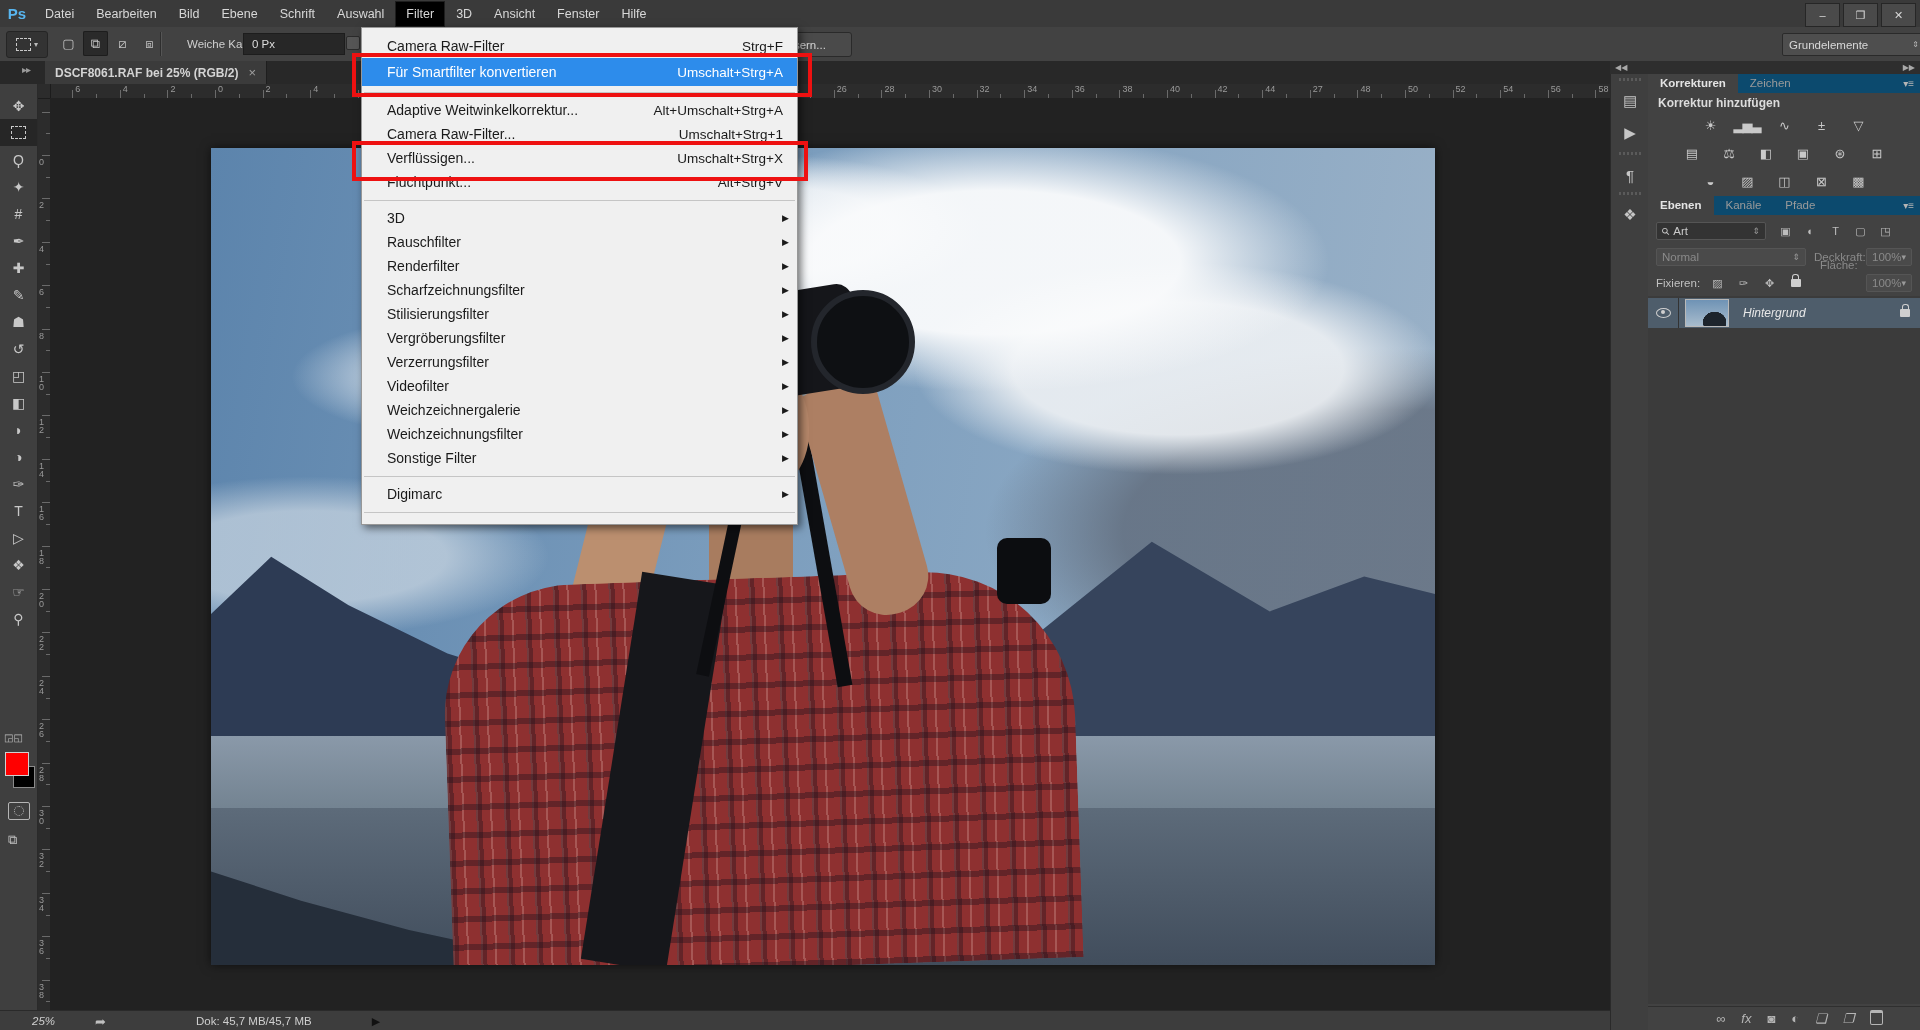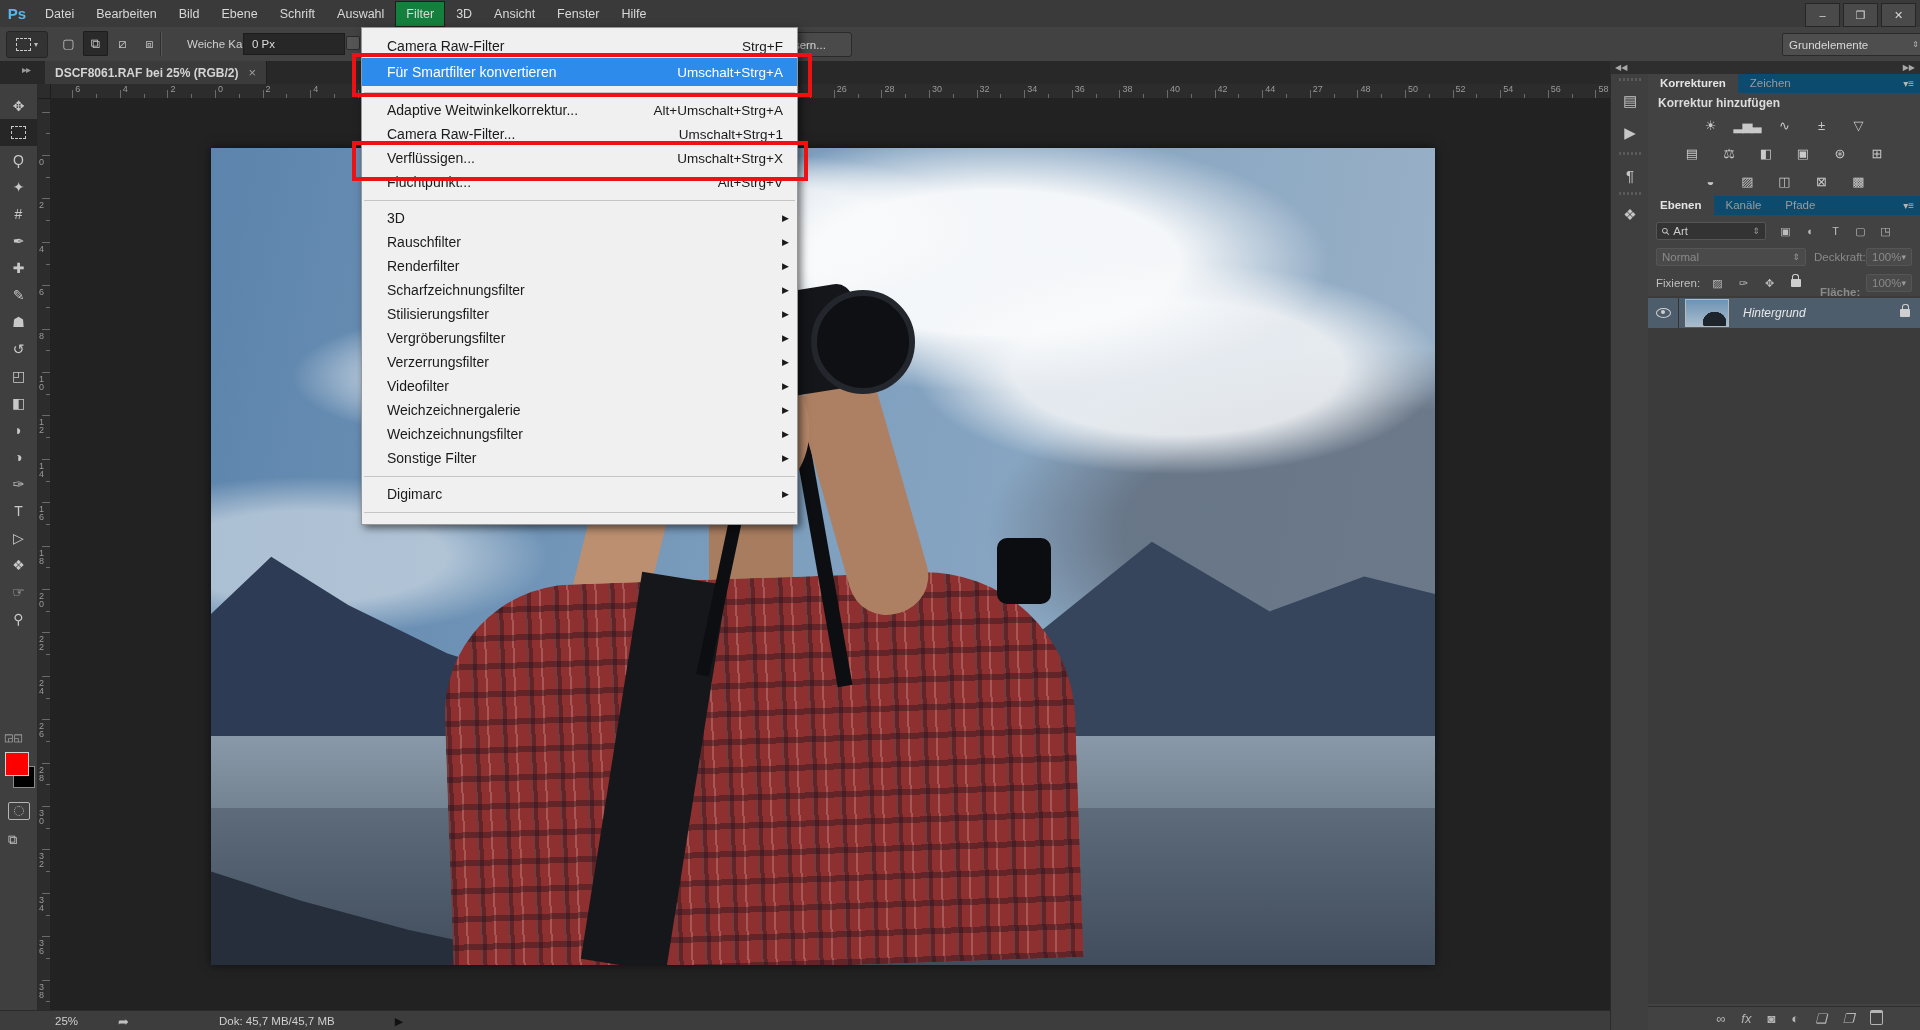--- a/index.html
+++ b/index.html
@@ -5,21 +5,21 @@
   html,body{margin:0;padding:0;background:#1a1a1a;}
   #app{position:relative;width:1920px;height:1030px;background:#282828;overflow:hidden;
        font-family:"Liberation Sans",sans-serif;color:#d6d6d6;-webkit-font-smoothing:antialiased;}
   .abs{position:absolute;}
 
   
   #menubar{left:0;top:0;width:1920px;height:27px;background:#3a3a3a;border-bottom:1px solid #252525;
            display:flex;align-items:center;}
   #ps-logo{width:34px;text-align:center;font-weight:bold;font-size:15px;color:#58b6f0;}
   .mitem{padding:0 11px;font-size:12.5px;line-height:26px;color:#d8d8d8;}
-  .mitem.active{background:#15803d;box-shadow:inset 0 0 0 1px #1e1e1e;}
+  .mitem.active{background:#000000;box-shadow:inset 0 0 0 1px #1e1e1e;}
   #win-controls{right:4px;top:3px;display:flex;gap:3px;}
   .winbtn{width:33px;height:22px;background:#4a4a4a;border:1px solid #262626;color:#d8d8d8;
           font-size:11px;display:flex;align-items:center;justify-content:center;}
 
   
   #optionsbar{left:0;top:27px;width:1920px;height:34px;background:#424242;border-bottom:1px solid #232323;}
   .tool-chip{left:6px;top:4px;width:40px;height:25px;background:#333;border:1px solid #252525;border-radius:3px;
              display:flex;align-items:center;justify-content:center;gap:3px;}
   .dash-box{width:13px;height:11px;border:1px dashed #c9c9c9;display:inline-block;}
   .tiny-arrow{font-size:8px;color:#bbb;}
@@ -161,21 +161,21 @@
                      border-bottom:none;border-radius:3px 3px 0 0;}
   #layer-lock{margin-left:auto;margin-right:10px;}
   #layers-bottom{position:absolute;left:0;top:810px;width:272px;height:24px;background:#424242;
                  border-top:1px solid #2f2f2f;display:flex;align-items:center;gap:16px;padding-left:68px;box-sizing:border-box;}
   .lbicon{color:#b5b5b5;font-size:13px;font-style:italic;}
   .icon-trash{width:11px;height:11px;border:1px solid #b5b5b5;border-top:3px solid #b5b5b5;border-radius:2px;display:inline-block;}
 
   
   #statusbar{left:0;top:1010px;width:1610px;height:20px;background:#3d3d3d;border-top:1px solid #2a2a2a;
              display:flex;align-items:center;font-size:11.5px;color:#cfcfcf;}
-  #status-zoom{margin-left:55px;}
+  #status-zoom{margin-left:32px;font-style:italic;}
   #status-share{margin-left:40px;font-size:13px;color:#c0c0c0;}
   #status-doc{margin-left:90px;}
   #status-arrow{margin-left:60px;color:#111;font-size:11px;}
 </style>
 </head>
 <body>
 
 <div id="app">
 
   <div id="menubar" class="abs">
@@ -628,21 +628,21 @@
       </div>
       <span class="plabel abs" style="left:8px;top:81px;">Fixieren:</span>
       <div id="lockbtns" class="abs" style="left:58px;top:78px;display:flex;gap:3px;">
           <span class="minibtn">▨</span>
           <span class="minibtn">✑</span>
           <span class="minibtn">✥</span>
           <span class="minibtn">
             <span class="icon-lock"></span>
           </span>
         </div>
-      <span class="plabel abs grayed" style="left:172px;top:90px;font-weight:bold;">Fläche:</span>
+      <span class="plabel abs grayed" style="left:172px;top:63px;">Fläche:</span>
       <div class="dropdown abs grayed" style="left:218px;top:78px;width:46px;height:18px;background:#4a4a4a;">
         <span class="grayed">100%</span>
         <span class="dd-arrow">▾</span>
       </div>
       <div id="layer-list">
         <div id="layer-row">
           <div id="eye-cell">
               <span class="icon-eye"></span>
             </div>
           <div id="layer-thumb"></div>

